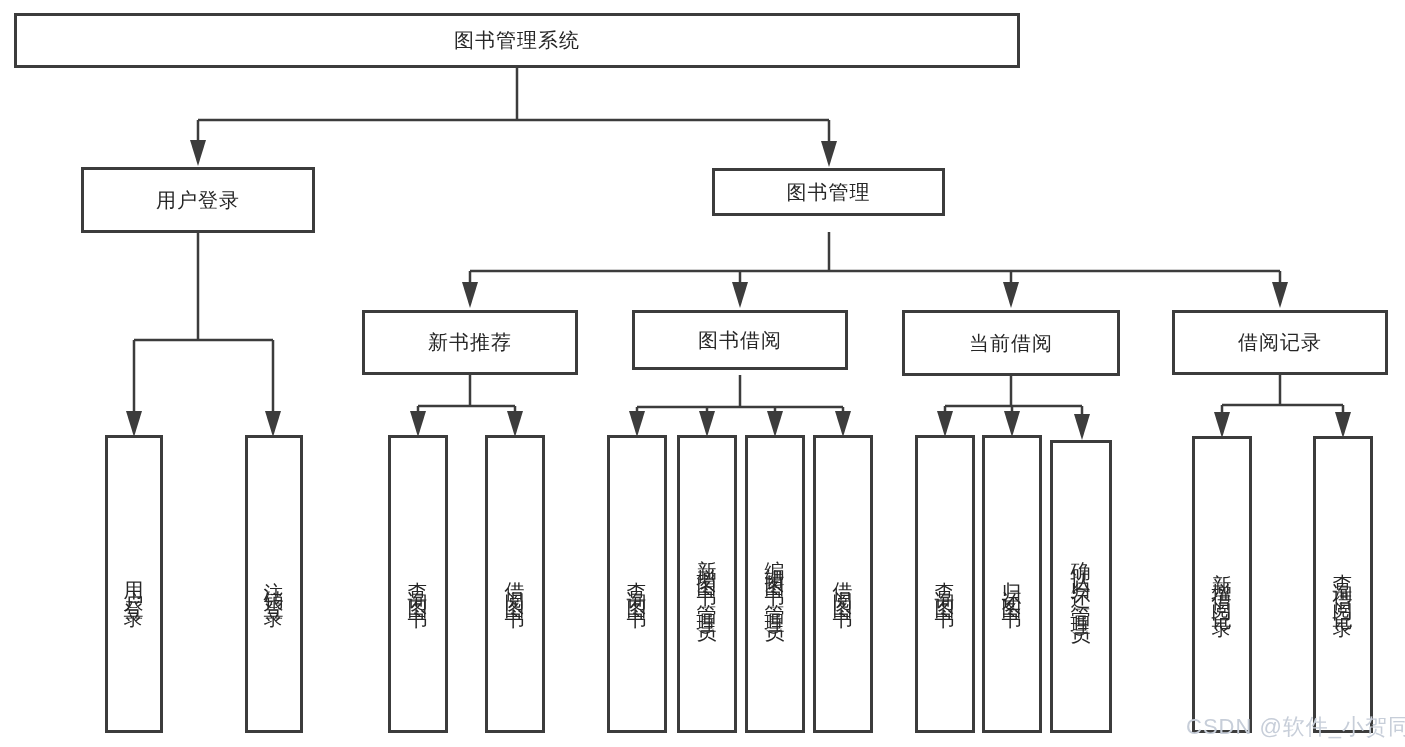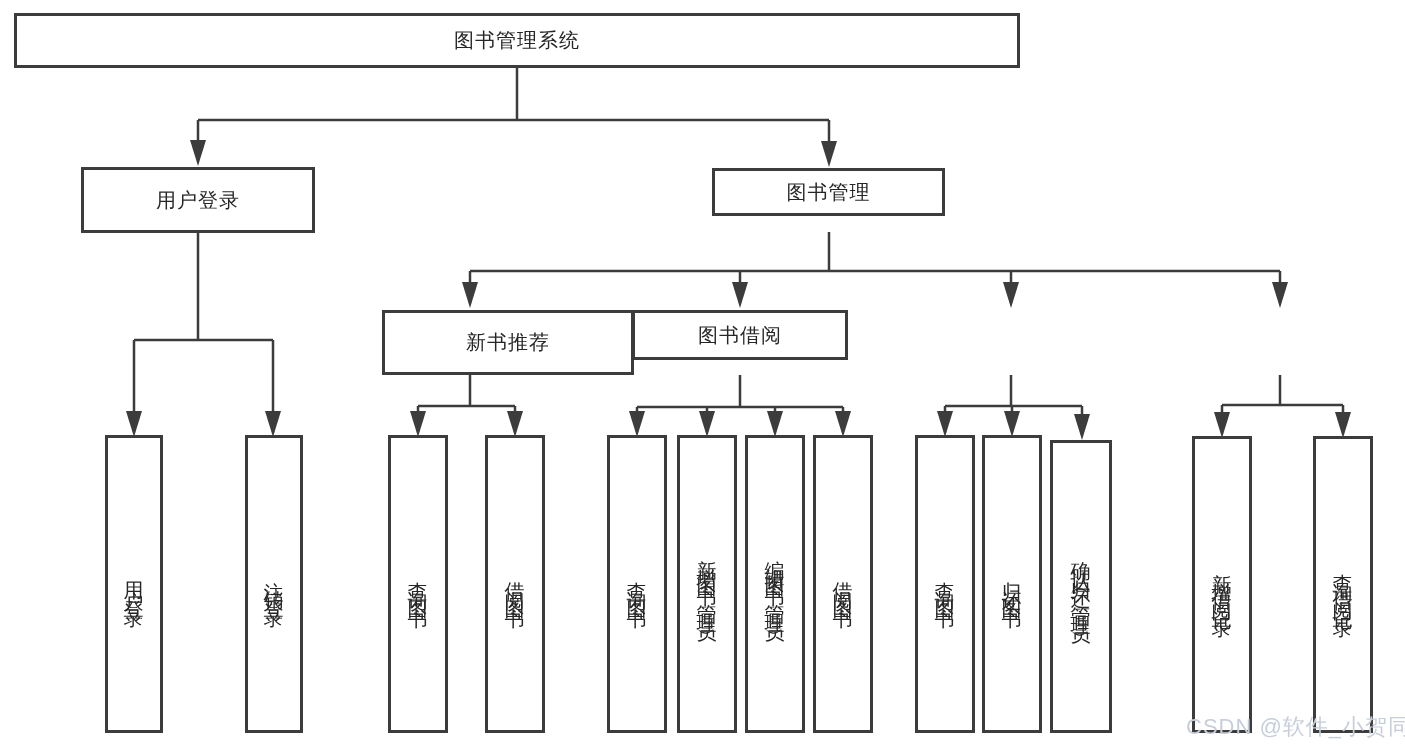--- a/index.html
+++ b/index.html
@@ -100,22 +100,24 @@
     <path d="M1280 375 V405 M1222 405 H1343 M1222 405 V418 M1343 405 V418"></path>
     <polygon points="1214,412 1230,412 1222,438"></polygon>
     <polygon points="1335,412 1351,412 1343,438"></polygon>
   </svg>
 
   <div class="node" style="left:14px; top:13px; width:1006px; height:55px;">图书管理系统</div>
 
   <div class="node" style="left:81px; top:167px; width:234px; height:66px;">用户登录</div>
   <div class="node" style="left:712px; top:168px; width:233px; height:48px;">图书管理</div>
 
-  <div class="node" style="left:362px; top:310px; width:252px; height:65px;margin-left:20px;">新书推荐</div>
-  <div class="node" style="left:632px; top:310px; width:216px; height:50px;">图书借阅</div>
+  <div class="node" style="left:362px; top:310px; width:216px; height:65px;">新书推荐</div>
+  <div class="node" style="left:632px; top:310px; width:216px; height:60px;">图书借阅</div>
+  <div class="node" style="left:902px; top:310px; width:218px; height:66px;">当前借阅</div>
+  <div class="node" style="left:1172px; top:310px; width:216px; height:65px;">借阅记录</div>
 
   <div class="node leaf" style="left:105px; top:435px; width:58px; height:298px;">用户登录</div>
   <div class="node leaf" style="left:245px; top:435px; width:58px; height:298px;">注销登录</div>
 
   <div class="node leaf" style="left:388px; top:435px; width:60px; height:298px;">查询图书</div>
   <div class="node leaf" style="left:485px; top:435px; width:60px; height:298px;">借阅图书</div>
 
   <div class="node leaf" style="left:607px; top:435px; width:60px; height:298px;">查询图书</div>
   <div class="node leaf" style="left:677px; top:435px; width:60px; height:298px;">新增图书（管理员）</div>
   <div class="node leaf" style="left:745px; top:435px; width:60px; height:298px;">编辑图书（管理员）</div>

